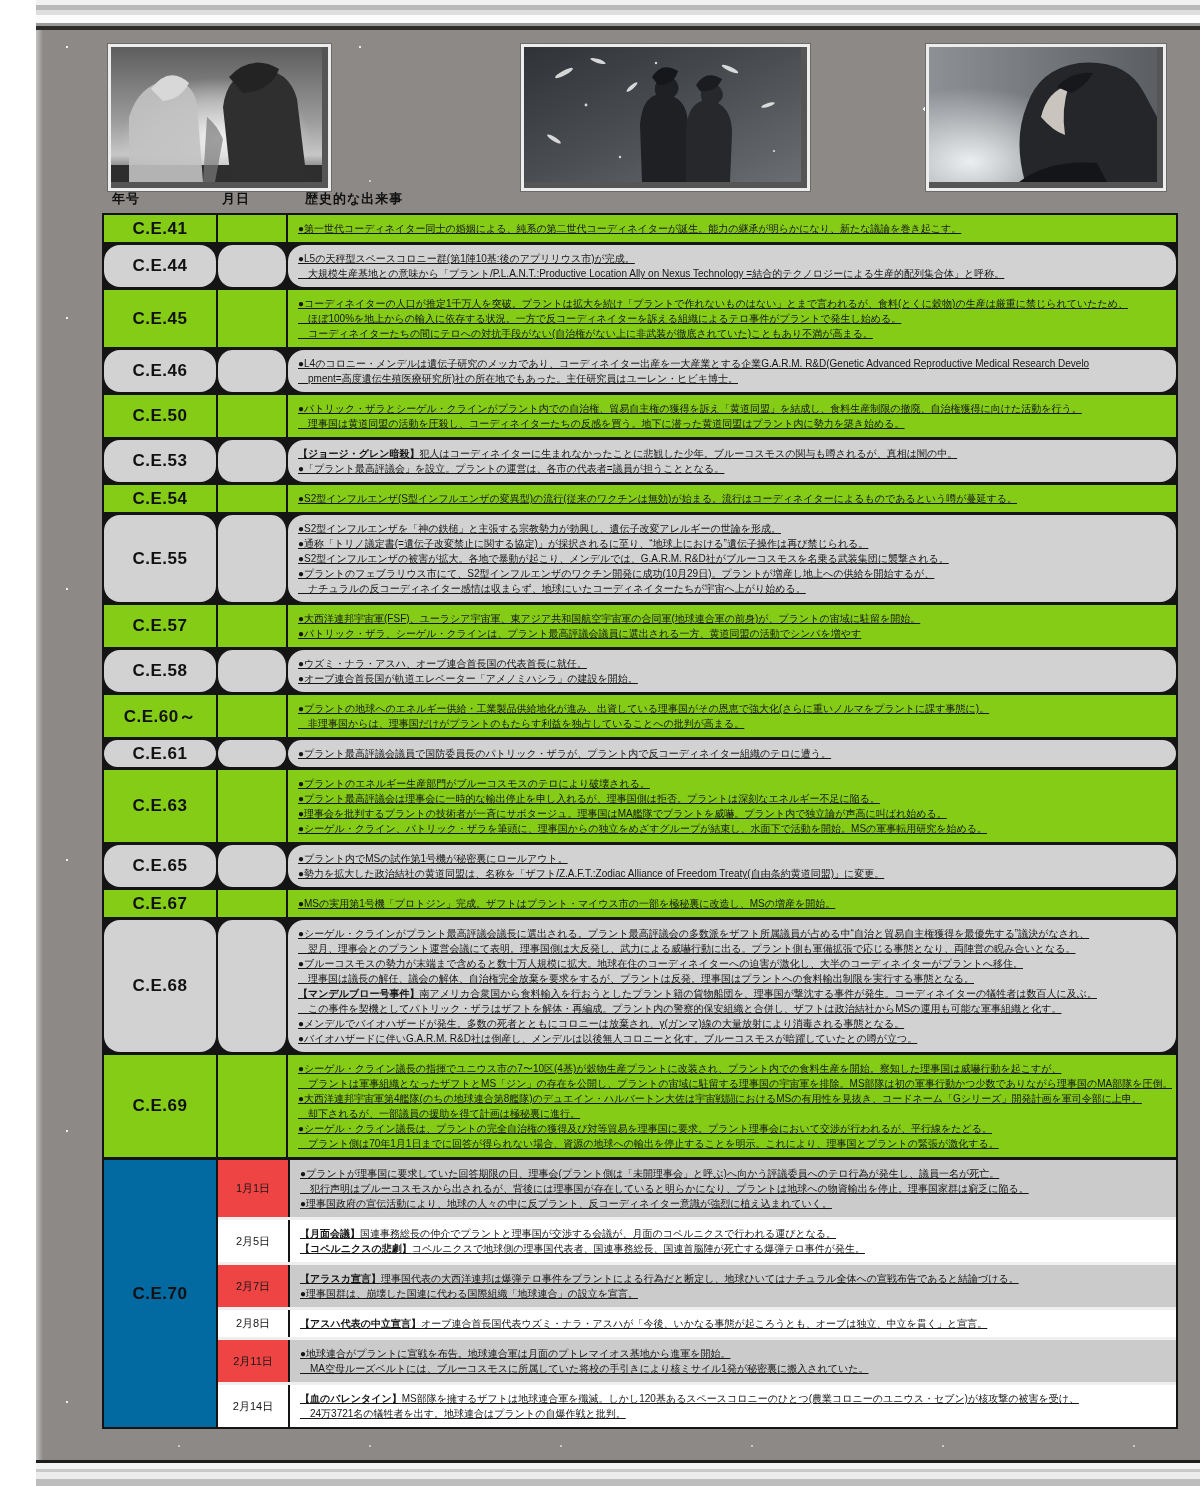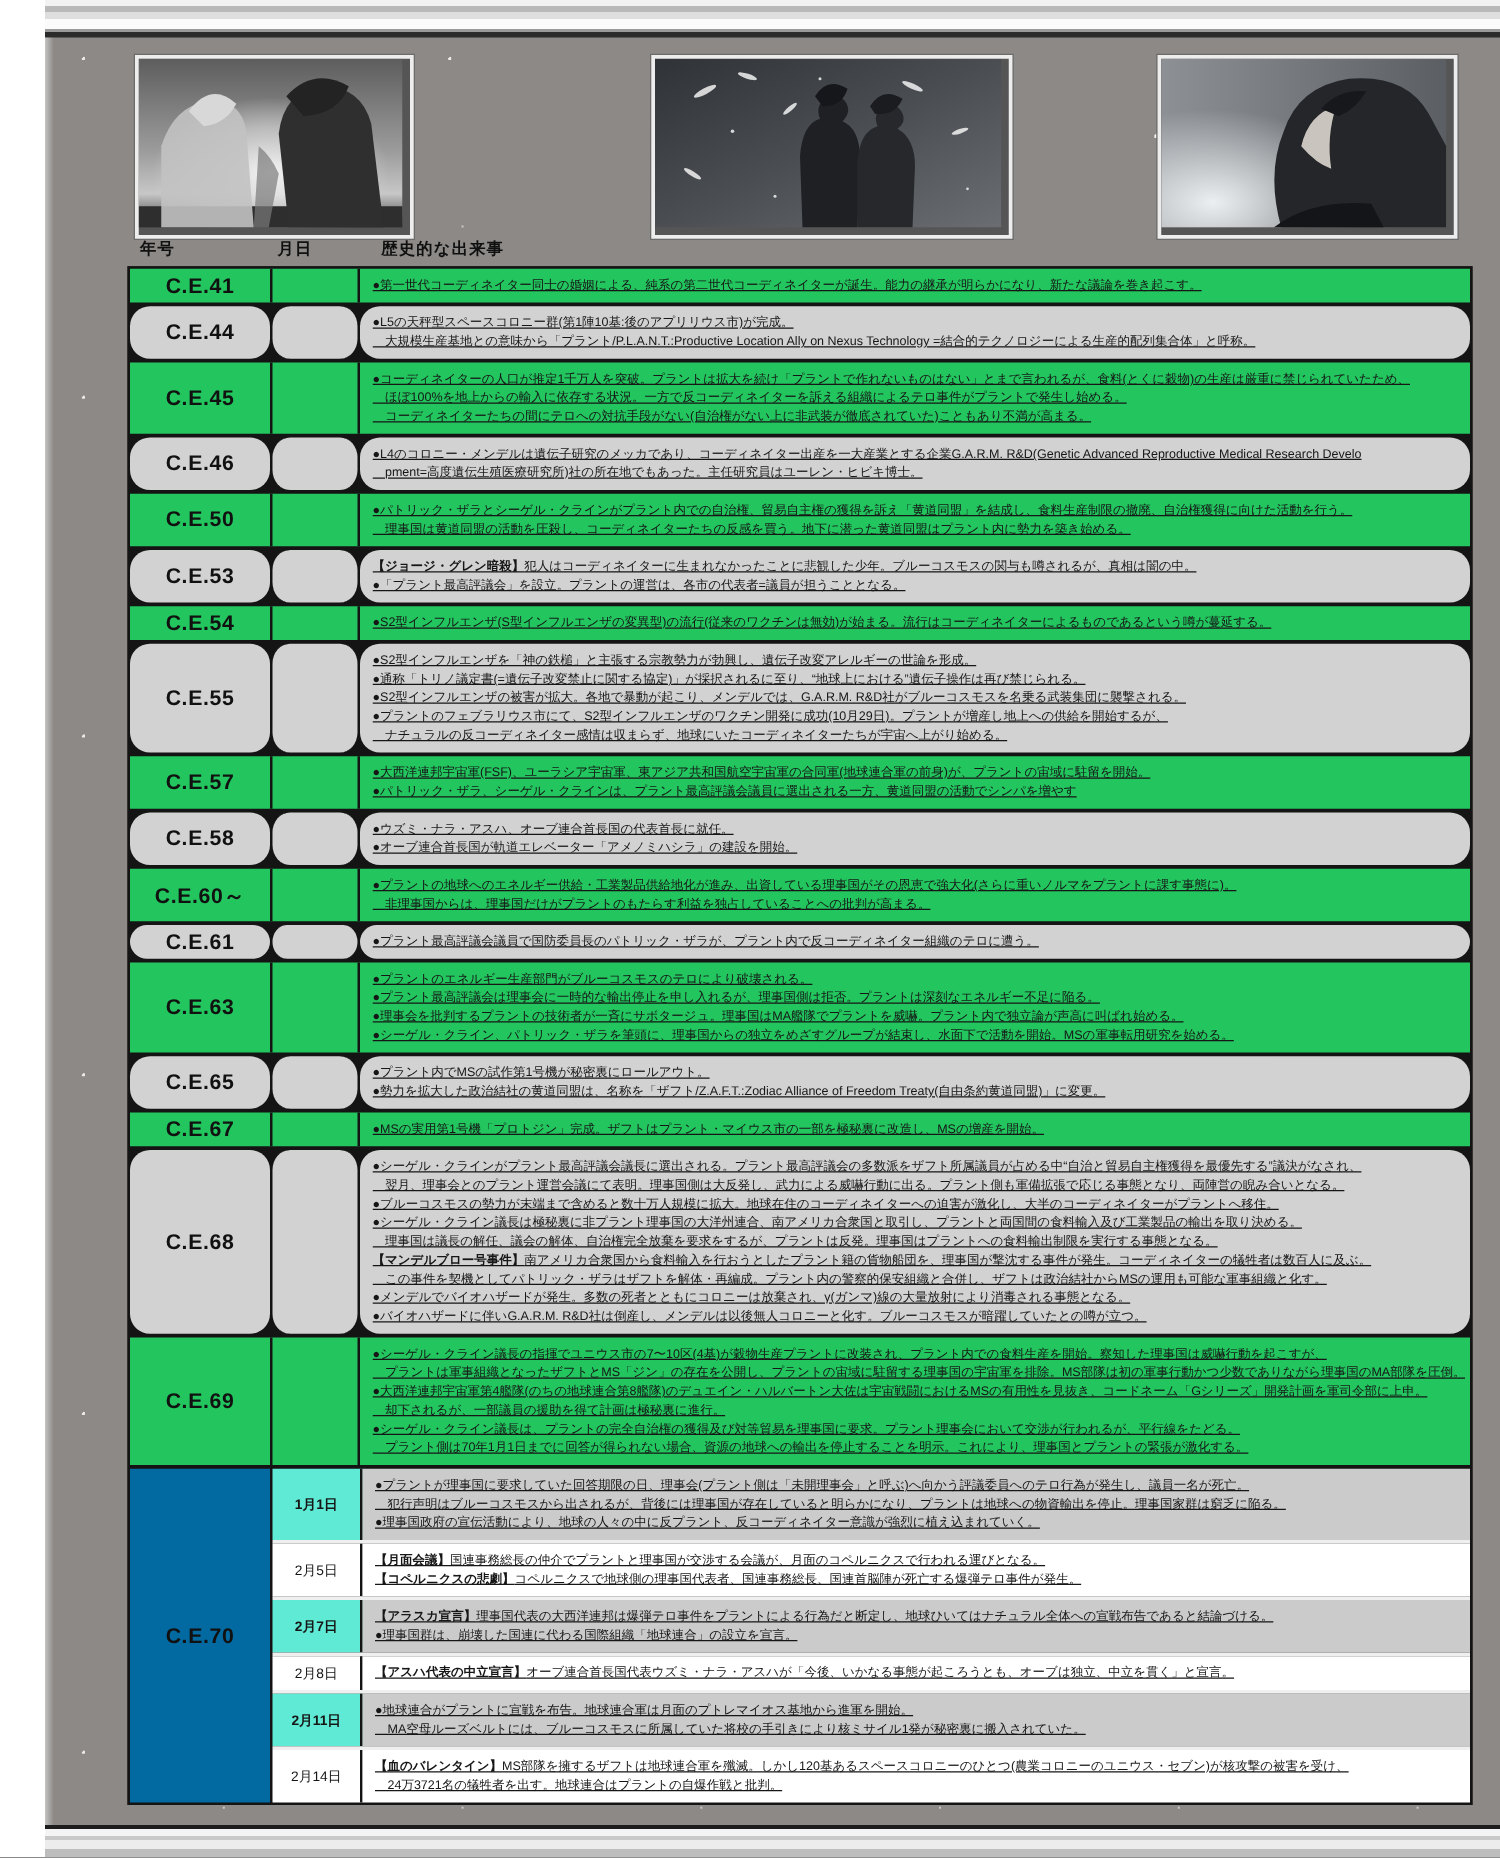--- a/index.html
+++ b/index.html
@@ -38,30 +38,30 @@
   .t-row{display:flex;}
   .t-row + .t-row{border-top:3px solid #141414;}
   .cell{box-sizing:border-box;}
   .c-era{width:112px;display:flex;align-items:center;justify-content:center;
     font-weight:bold;font-size:17px;letter-spacing:.5px;color:#111;}
   .c-date{width:72px;border-left:2px solid #141414;border-right:2px solid #141414;
     display:flex;align-items:center;justify-content:center;font-size:11px;}
   .c-event{flex:1;padding:6px 4px 6px 10px;font-size:10px;line-height:15px;overflow:hidden;}
   .c-event .line{white-space:nowrap;overflow:hidden;text-decoration:underline;}
   .c-event .line b{font-weight:bold;}
-  .shade-white{background:#22c55e;}
+  .shade-white{background:#84cc16;}
   .shade-gray{background:#d2d2d2;border-radius:16px;}
 
   
   .block-era{background:#0369a1;}
   .subrows{flex:1;display:flex;flex-direction:column;border-left:2px solid #141414;}
   .subrow{display:flex;}
   .subrow + .subrow{border-top:3px solid #efefef;}
   .subrow .c-date{border-left:none;}
-  .sub-gray .c-date{background:#5eead4;font-weight:bold;}
+  .sub-gray .c-date{background:#ef4444;}
   .sub-gray .c-event{background:#cbcbcb;}
   .sub-white .c-date{background:#ffffff;}
   .sub-white .c-event{background:#ffffff;}
 </style>
 </head>
 <body>
 
 <div class="page">
   <div class="edge-top"></div>
   <div class="edge-left"></div>
@@ -273,21 +273,20 @@
           <div class="line">●MSの実用第1号機「プロトジン」完成。ザフトはプラント・マイウス市の一部を極秘裏に改造し、MSの増産を開始。</div>
         </div>
       </div>
       <div class="t-row">
         <div class="cell c-era shade-gray">C.E.68</div>
         <div class="cell c-date shade-gray"></div>
         <div class="cell c-event shade-gray">
           <div class="line">●シーゲル・クラインがプラント最高評議会議長に選出される。プラント最高評議会の多数派をザフト所属議員が占める中“自治と貿易自主権獲得を最優先する”議決がなされ、</div>
           <div class="line">　翌月、理事会とのプラント運営会議にて表明。理事国側は大反発し、武力による威嚇行動に出る。プラント側も軍備拡張で応じる事態となり、両陣営の睨み合いとなる。</div>
           <div class="line">●ブルーコスモスの勢力が末端まで含めると数十万人規模に拡大。地球在住のコーディネイターへの迫害が激化し、大半のコーディネイターがプラントへ移住。</div>
-          <div class="line">●シーゲル・クライン議長は極秘裏に非プラント理事国の大洋州連合、南アメリカ合衆国と取引し、プラントと両国間の食料輸入及び工業製品の輸出を取り決める。</div>
           <div class="line">　理事国は議長の解任、議会の解体、自治権完全放棄を要求をするが、プラントは反発。理事国はプラントへの食料輸出制限を実行する事態となる。</div>
           <div class="line"><b>【マンデルブロー号事件】</b>南アメリカ合衆国から食料輸入を行おうとしたプラント籍の貨物船団を、理事国が撃沈する事件が発生。コーディネイターの犠牲者は数百人に及ぶ。</div>
           <div class="line">　この事件を契機としてパトリック・ザラはザフトを解体・再編成。プラント内の警察的保安組織と合併し、ザフトは政治結社からMSの運用も可能な軍事組織と化す。</div>
           <div class="line">●メンデルでバイオハザードが発生。多数の死者とともにコロニーは放棄され、γ(ガンマ)線の大量放射により消毒される事態となる。</div>
           <div class="line">●バイオハザードに伴いG.A.R.M. R&amp;D社は倒産し、メンデルは以後無人コロニーと化す。ブルーコスモスが暗躍していたとの噂が立つ。</div>
         </div>
       </div>
       <div class="t-row">
         <div class="cell c-era shade-white">C.E.69</div>
         <div class="cell c-date shade-white"></div>

